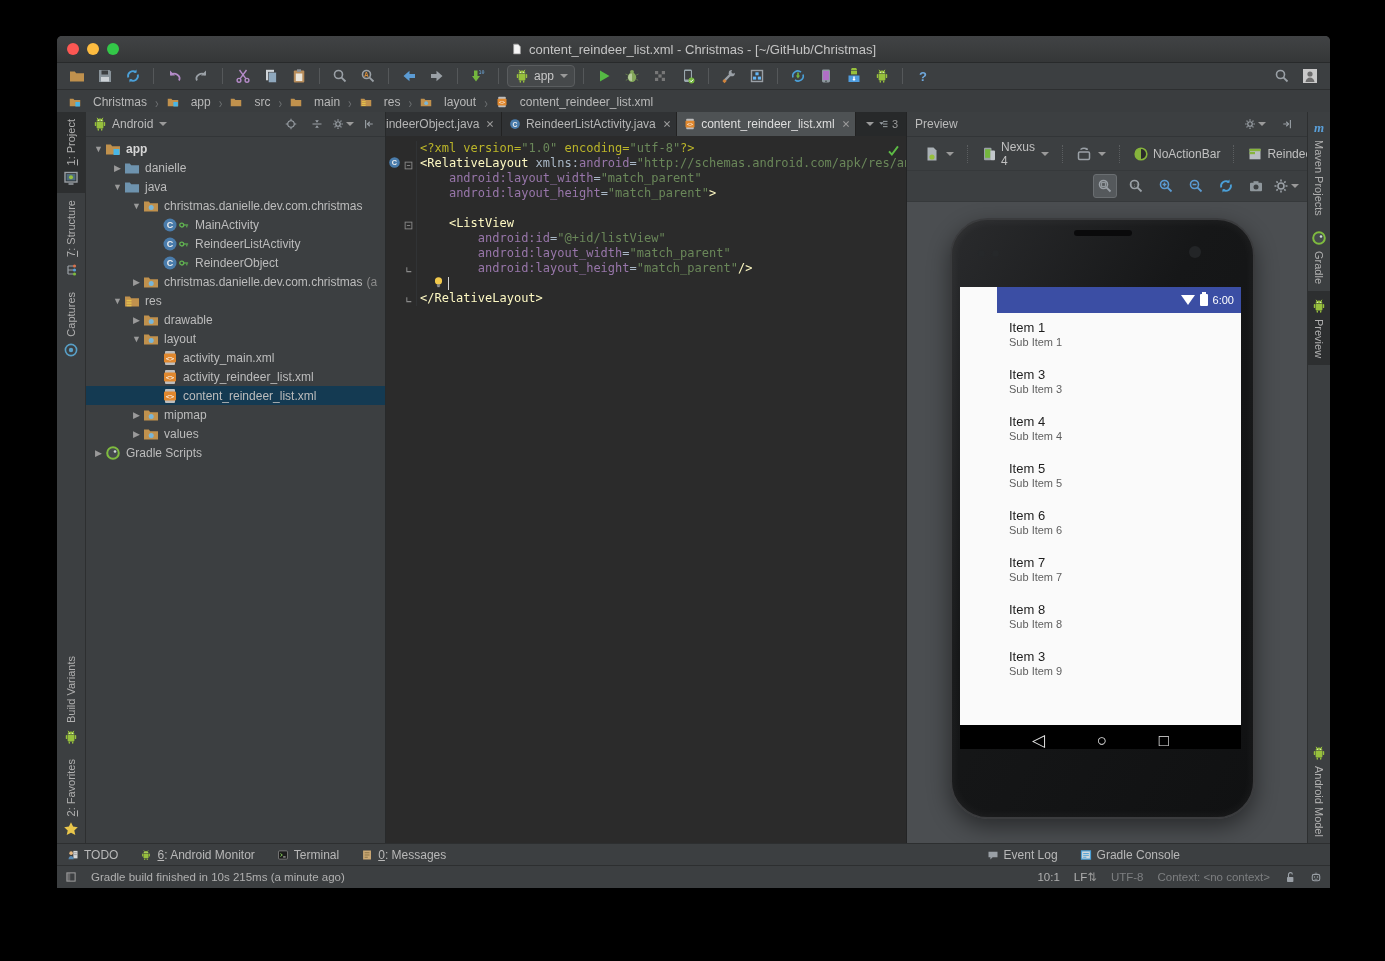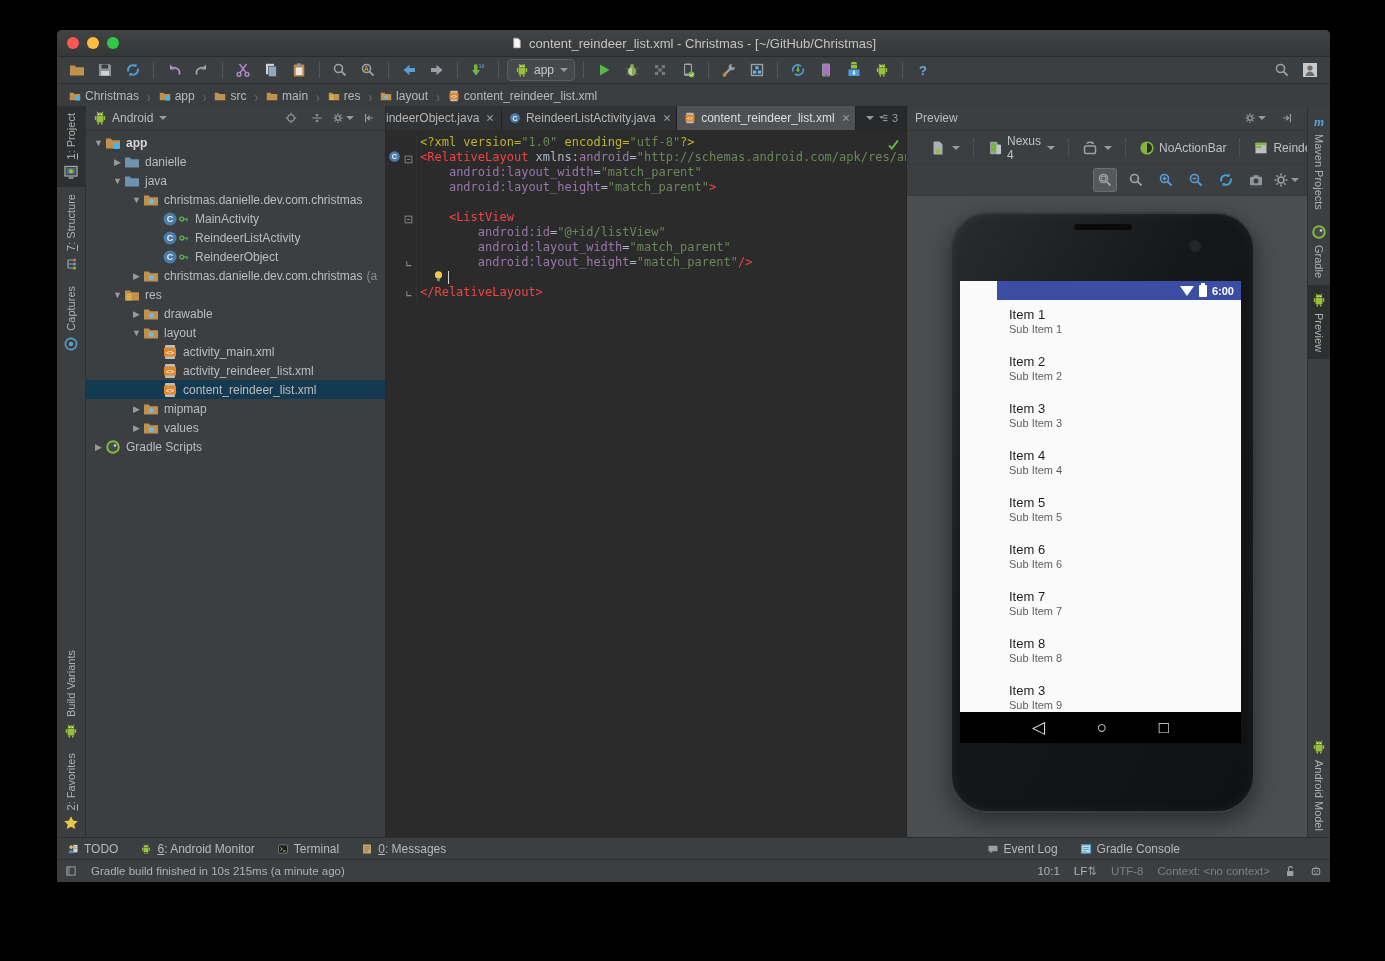--- a/index.html
+++ b/index.html
@@ -1,17 +1,17 @@
 <!DOCTYPE html>
 <html style="--sel: #143a52; --phonebar: #3b4ea4;"><head>
 <meta charset="utf-8">
 <style>
   html,body{margin:0;padding:0;background:#000;width:1385px;height:961px;overflow:hidden;
     font-family:"Liberation Sans","DejaVu Sans",sans-serif;-webkit-font-smoothing:antialiased;}
-  #window{position:absolute;left:57px;top:30px;width:1273px;height:852px;background:#3c3f41;
+  #window{position:absolute;left:57px;top:36px;width:1273px;height:852px;background:#3c3f41;
     border-radius:5px 5px 0 0;overflow:hidden;box-shadow:0 10px 40px rgba(0,0,0,.8);}
   .icon{display:inline-block;width:16px;height:16px;vertical-align:middle;flex:0 0 auto;}
   .icon svg{width:100%;height:100%;display:block;}
   .icon.sm{width:12px;height:12px;}
   
   .titlebar{height:26px;background:linear-gradient(#414345,#353738);border-bottom:1px solid #282a2b;
     position:relative;display:flex;align-items:center;}
   .lights{position:absolute;left:10px;top:0;height:100%;display:flex;align-items:center;gap:8px;}
   .light{width:12px;height:12px;border-radius:50%;}
   .title-center{flex:1;display:flex;justify-content:center;align-items:center;gap:6px;
@@ -22,21 +22,21 @@
   .tb-btn{width:24px;height:22px;display:flex;align-items:center;justify-content:center;border-radius:3px;}
   .tb-sep{width:1px;height:16px;background:#55585a;margin:0 4px;}
   .tb-spacer{flex:1;}
   .runconfig{display:flex;align-items:center;gap:4px;border:1px solid #5a5d5f;border-radius:4px;
     background:#46494b;height:20px;padding:0 6px;color:#c8c8c8;font-size:12px;}
   .caret{width:0;height:0;border-left:4px solid transparent;border-right:4px solid transparent;
     border-top:4px solid #9a9a9a;display:inline-block;margin-left:2px;}
   
   .breadcrumbs{height:23px;background:#3a3d3f;border-bottom:1px solid #2a2c2d;display:flex;
     align-items:center;padding:0 10px;font-size:12px;color:#b8b8b8;}
-  .crumb{display:flex;align-items:center;gap:4px;padding:0 2px;}
+  .crumb{display:flex;align-items:center;gap:12px;padding:0 2px;}
   .crumb-sep{color:#6d7072;margin:0 6px;font-size:11px;transform:scaleY(1.4);}
   
   .main{position:absolute;left:0;top:76px;right:0;bottom:44px;display:flex;}
   .stripe{width:28px;background:#3c3f41;display:flex;flex-direction:column;justify-content:space-between;
     font-size:11px;color:#b0b0b0;}
   .stripe.right{width:22px;border-left:1px solid #2d2f30;}
   .stripe.left{border-right:1px solid #2d2f30;}
   .vtab{display:flex;flex-direction:column;align-items:center;padding:7px 0;gap:5px;cursor:default;}
   .vtab.active{background:#2d2f30;}
   .vtext{writing-mode:vertical-rl;white-space:nowrap;}
@@ -64,56 +64,56 @@
   .etab.clipped{padding-left:0;}
   .tab-extra{margin-left:auto;display:flex;align-items:center;gap:3px;color:#9a9a9a;
     font-size:11px;padding:0 8px;}
   .code{flex:1;position:relative;font-family:"DejaVu Sans Mono","Liberation Mono",monospace;
     font-size:12px;line-height:15px;overflow:hidden;padding-top:5px;}
   .cline{display:flex;height:15px;white-space:pre;}
   .gut{width:30px;flex:0 0 auto;position:relative;border-right:1px solid #313335;}
   .gut .badge{position:absolute;left:2px;top:0px;width:13px;height:13px;}
   .gut .fold{position:absolute;right:3px;top:3px;width:9px;height:9px;}
   .ctext{padding-left:3px;}
-  .tk-tag{color:#ef4444}.tk-attr{color:#9876aa}.tk-str{color:#6a8759}
+  .tk-tag{color:#fef9c3}.tk-attr{color:#9876aa}.tk-str{color:#6a8759}
   .tk-meta{color:#bbb529}.tk-plain{color:#a9b7c6}
   .bulb{display:inline-block;width:13px;height:14px;margin:0 3px 0 12px;vertical-align:top;}
   .caret-bar{display:inline-block;width:1px;height:13px;background:#d4d4d4;vertical-align:top;margin-top:1px;}
   .editor-check{position:absolute;right:6px;top:8px;width:13px;height:13px;}
   .dt-bar{height:25px;background:#3c3f41;border-top:1px solid #2a2c2d;display:flex;align-items:stretch;
     padding-left:12px;flex:0 0 auto;}
   .dtab{padding:0 14px;display:flex;align-items:center;font-size:12px;color:#b5b5b5;background:#313435;
     border-right:1px solid #2a2c2d;}
   .dtab.active{background:#4e5254;color:#dcdcdc;}
   
   .preview-panel{flex:1;display:flex;flex-direction:column;background:#3c3f41;overflow:hidden;}
   .pv-header{height:24px;display:flex;align-items:center;padding:0 8px;color:#bbb;font-size:12px;
     border-bottom:1px solid #323537;}
   .pv-header .ph-icons{margin-left:auto;display:flex;gap:8px;align-items:center;}
-  .pv-row1{height:33px;display:flex;align-items:center;padding:0 19px;gap:6px;color:#c0c0c0;
+  .pv-row1{height:33px;display:flex;align-items:center;padding:0 13px;gap:6px;color:#c0c0c0;
     font-size:12px;border-bottom:1px solid #36393b;}
   .pv-group{display:flex;align-items:center;gap:4px;padding:0 4px;}
   .pv-vsep{width:1px;height:18px;border-left:1px dotted #5b5e60;margin:0 3px;}
   .pv-row2{height:30px;display:flex;align-items:center;justify-content:flex-end;padding:0 10px;gap:8px;
     border-bottom:1px solid #36393b;}
   .pv-btn{width:22px;height:22px;display:flex;align-items:center;justify-content:center;border-radius:3px;}
   .pv-btn.active{background:#55595c;border:1px solid #6a6e71;}
   .pv-canvas{flex:1;background:#4b4e51;position:relative;overflow:hidden;}
   
   .phone{position:absolute;left:43px;top:16px;width:301px;height:597px;border-radius:38px;
     background:linear-gradient(120deg,#2a2b2d,#161718 40%,#101112);border:2px solid #3a3b3d;
     box-shadow:inset 0 0 12px rgba(255,255,255,.06),0 8px 22px rgba(0,0,0,.45);}
   .speaker{position:absolute;left:50%;top:10px;transform:translateX(-50%);width:58px;height:6px;
     border-radius:3px;background:#0a0a0b;}
   .cam{position:absolute;right:52px;top:26px;width:12px;height:12px;border-radius:50%;background:#232527;}
   .sensor{position:absolute;left:26px;top:30px;width:7px;height:7px;border-radius:50%;background:#26282a;}
   .sensor.s2{left:40px;}
   .screen{position:absolute;left:8px;top:67px;width:281px;height:462px;background:#fafafa;overflow:hidden;}
-  .p-status{height:19px;background:var(--phonebar);display:flex;align-items:center;justify-content:flex-end;
-    gap:5px;padding:0 7px;color:#fff;font-size:11px;font-weight:bold;margin-left:37px;}
+  .p-status{height:26px;background:var(--phonebar);display:flex;align-items:center;justify-content:flex-end;
+    gap:5px;padding:0 7px;color:#fff;font-size:11px;font-weight:normal;margin-left:37px;}
   .wifi{width:0;height:0;border-left:7px solid transparent;border-right:7px solid transparent;
     border-top:10px solid #fff;display:inline-block;}
   .batt{width:8px;height:12px;background:#fff;border-radius:1px;position:relative;display:inline-block;}
   .batt:before{content:"";position:absolute;left:2px;top:-2px;width:4px;height:2px;background:#fff;}
   .p-list{height:412px;overflow:hidden;background:#fafafa;}
   .p-item{height:47px;padding:7px 0 0 13px;box-sizing:border-box;margin-left:36px;}
   .p-item .t1{font-size:13px;color:#1d1d1d;}
   .p-item .t2{font-size:11px;color:#5f5f5f;margin-top:1px;}
   .p-nav{height:31px;background:#000;display:flex;align-items:center;justify-content:space-around;
     padding:0 46px;color:#e6e6e6;font-size:17px;}
@@ -1116,24 +1116,20 @@
               <span class="wifi"></span>
               <span class="batt"></span>
               <span>6:00</span>
             </div>
             <div class="p-list" id="phone-list">
                 <div class="p-item">
                   <div class="t1">Item 1</div>
                   <div class="t2">Sub Item 1</div>
                 </div>
                 <div class="p-item">
-                  <div class="t1">Item 2</div>
-                  <div class="t2">Sub Item 2</div>
-                </div>
-                <div class="p-item">
                   <div class="t1">Item 3</div>
                   <div class="t2">Sub Item 3</div>
                 </div>
                 <div class="p-item">
                   <div class="t1">Item 4</div>
                   <div class="t2">Sub Item 4</div>
                 </div>
                 <div class="p-item">
                   <div class="t1">Item 5</div>
                   <div class="t2">Sub Item 5</div>

